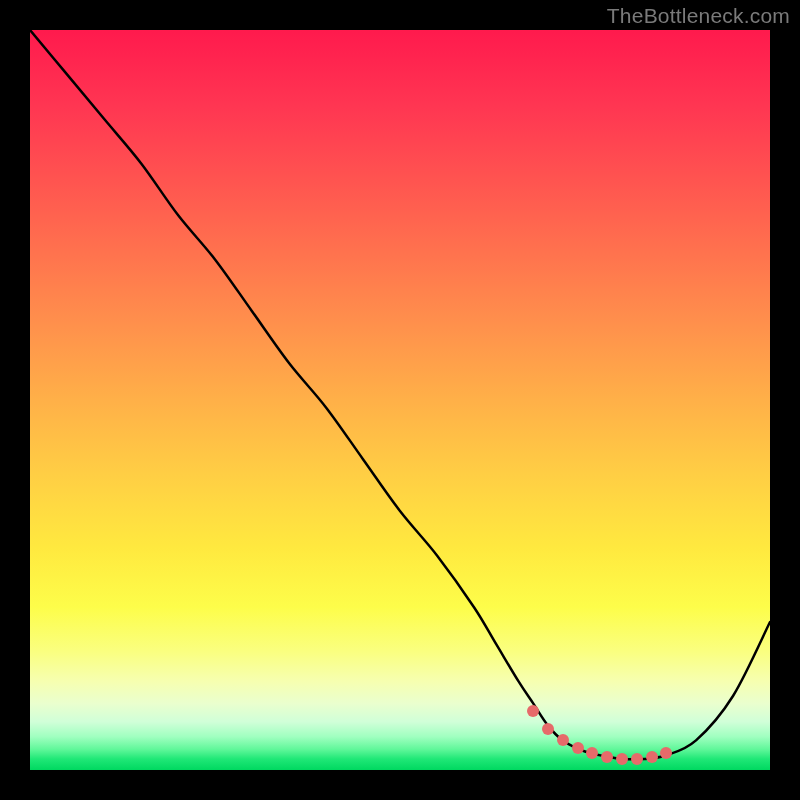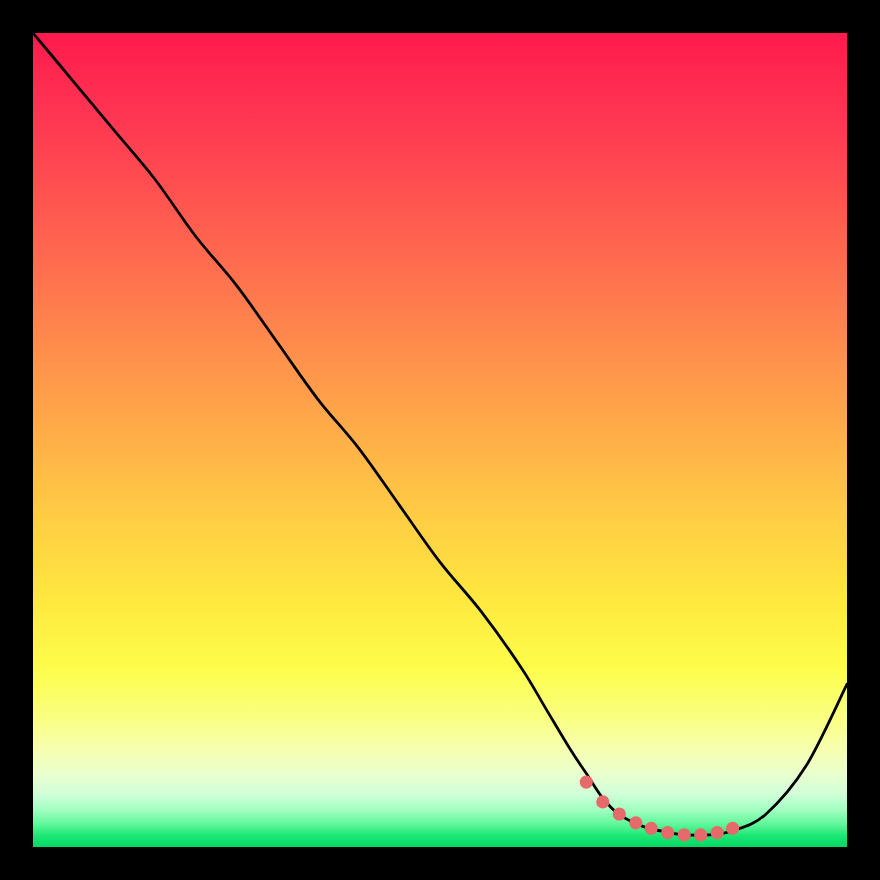--- a/index.html
+++ b/index.html
@@ -58,20 +58,21 @@
     border-radius: 50%;
     transform: translate(-50%, -50%);
     z-index: 3;
   }
 </style>
 </head>
 <body>
 
 <div class="outer">
 
+  <div class="watermark">TheBottleneck.com</div>
 
   <div class="plot-area">
     <svg class="gradient" viewBox="0 0 740 740" preserveAspectRatio="none">
       <defs>
         <linearGradient id="bg-grad" x1="0" y1="0" x2="0" y2="1">
             <stop offset="0%" stop-color="#ff1a4d"></stop>
             <stop offset="10%" stop-color="#ff3552"></stop>
             <stop offset="20%" stop-color="#ff5350"></stop>
             <stop offset="30%" stop-color="#ff724e"></stop>
             <stop offset="40%" stop-color="#ff914c"></stop>

